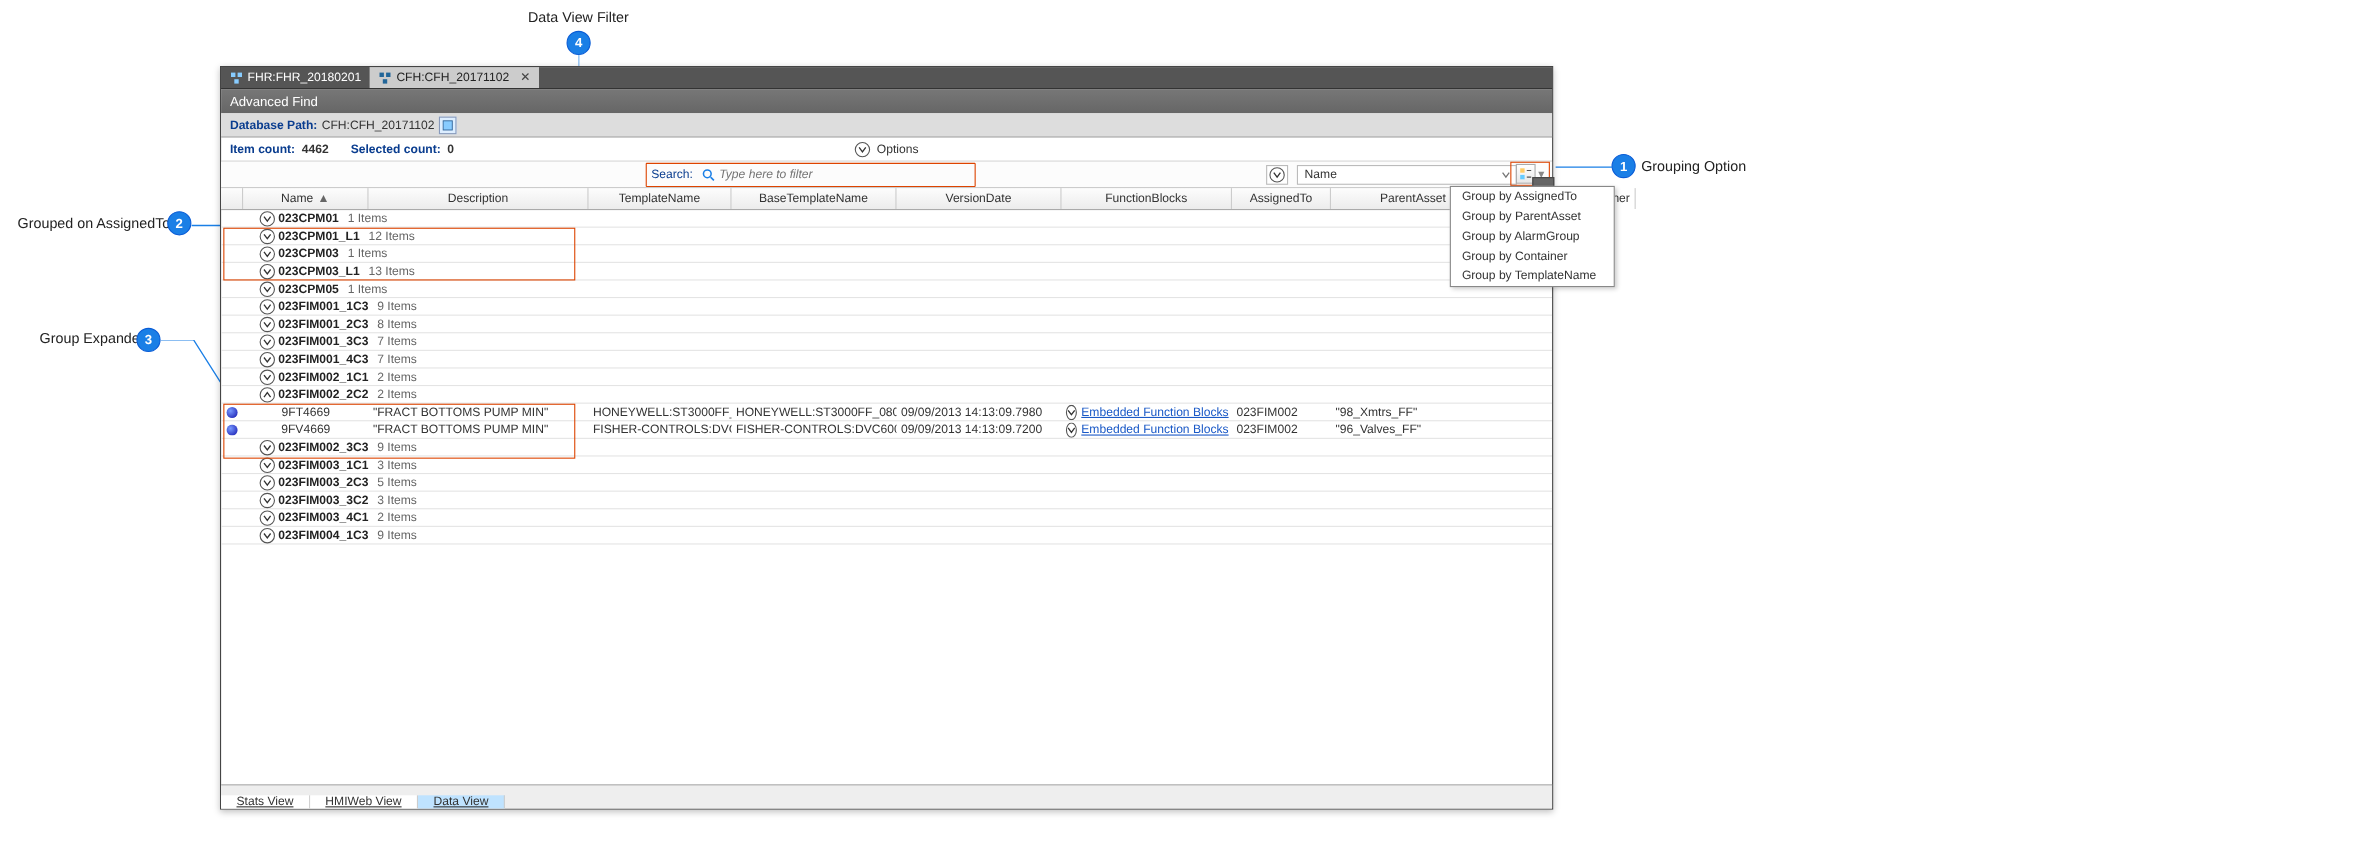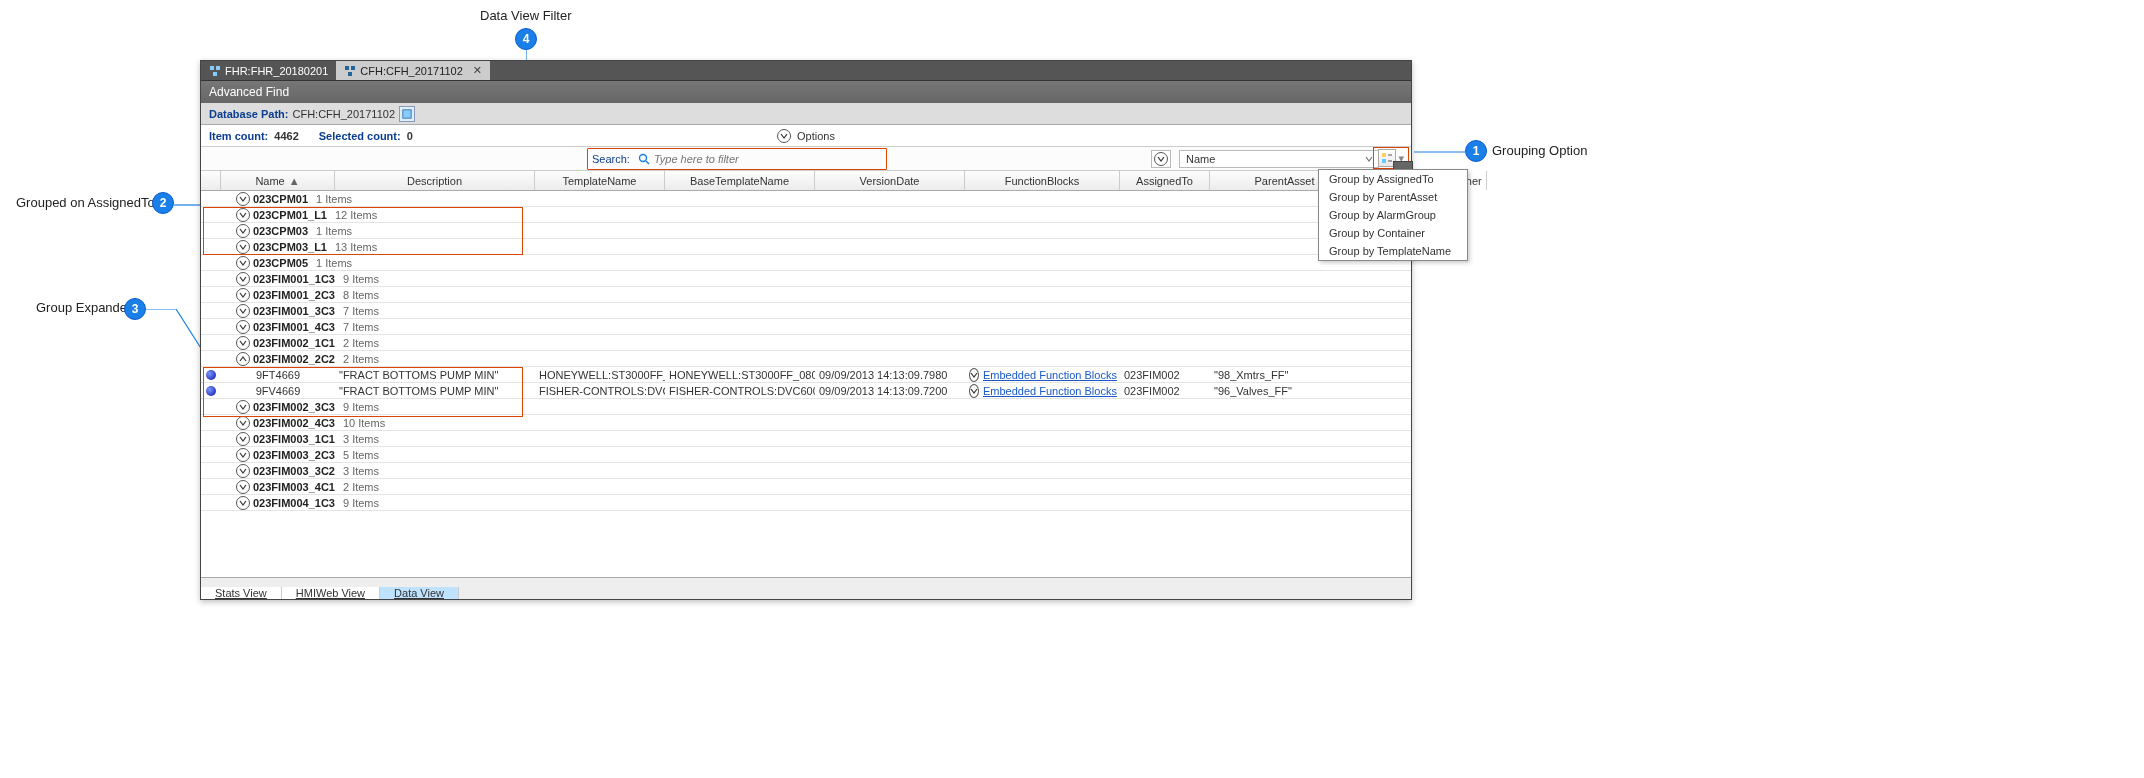--- a/index.html
+++ b/index.html
@@ -10,21 +10,21 @@
     width: 2144px;
     height: 778px;
     position: relative;
     color: #333;
   }
   .app-window {
     position: absolute;
     left: 200px;
     top: 60px;
     width: 1212px;
-    height: 540px;
+    height: 676px;
     border: 1px solid #444;
     background: #fff;
     box-shadow: 0 2px 6px rgba(0,0,0,0.25);
     display: flex;
     flex-direction: column;
   }
   .tab-strip {
     height: 20px;
     background: #555;
     display: flex;
@@ -593,31 +593,20 @@
     <span class="gcnt">9 Items</span>
   </div>
       <div class="group-row">
     <span class="tog">
           <span class="chev-circle ">
             <svg width="8" height="8" viewBox="0 0 8 8">
               <path d="M1 2 L4 6 L7 2" stroke="#333" fill="none" stroke-width="1.2"></path>
             </svg>
           </span>
         </span>
-    <span class="glabel">023FIM002_4C3</span>
-    <span class="gcnt">10 Items</span>
-  </div>
-      <div class="group-row">
-    <span class="tog">
-          <span class="chev-circle ">
-            <svg width="8" height="8" viewBox="0 0 8 8">
-              <path d="M1 2 L4 6 L7 2" stroke="#333" fill="none" stroke-width="1.2"></path>
-            </svg>
-          </span>
-        </span>
     <span class="glabel">023FIM003_1C1</span>
     <span class="gcnt">3 Items</span>
   </div>
       <div class="group-row">
     <span class="tog">
           <span class="chev-circle ">
             <svg width="8" height="8" viewBox="0 0 8 8">
               <path d="M1 2 L4 6 L7 2" stroke="#333" fill="none" stroke-width="1.2"></path>
             </svg>
           </span>

